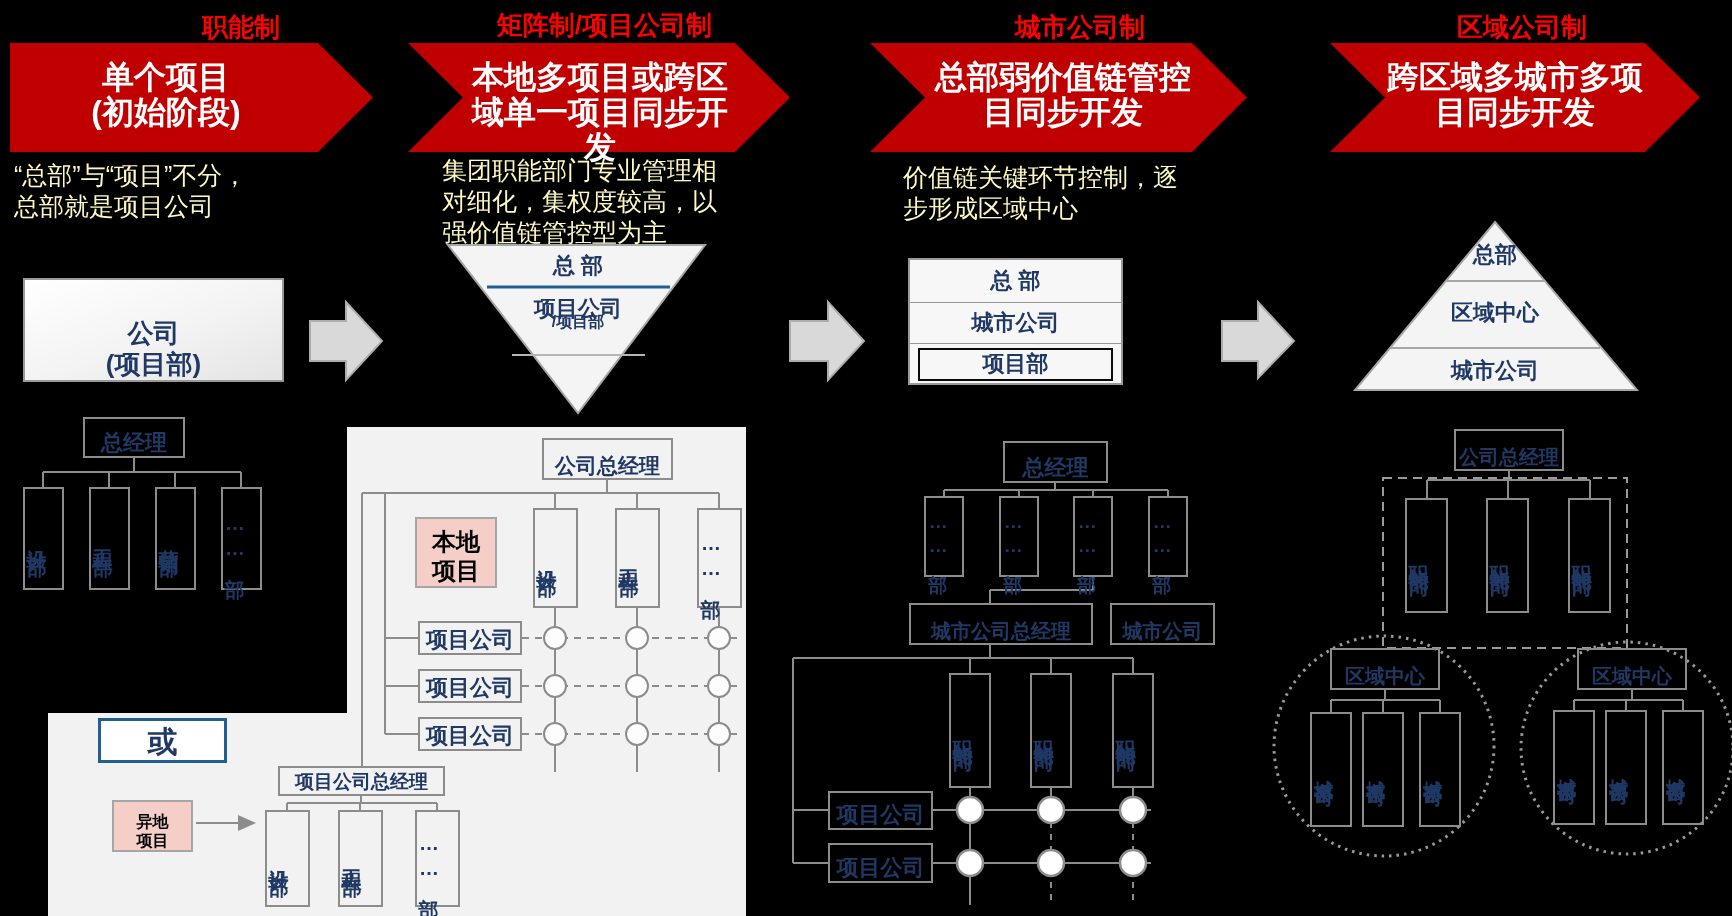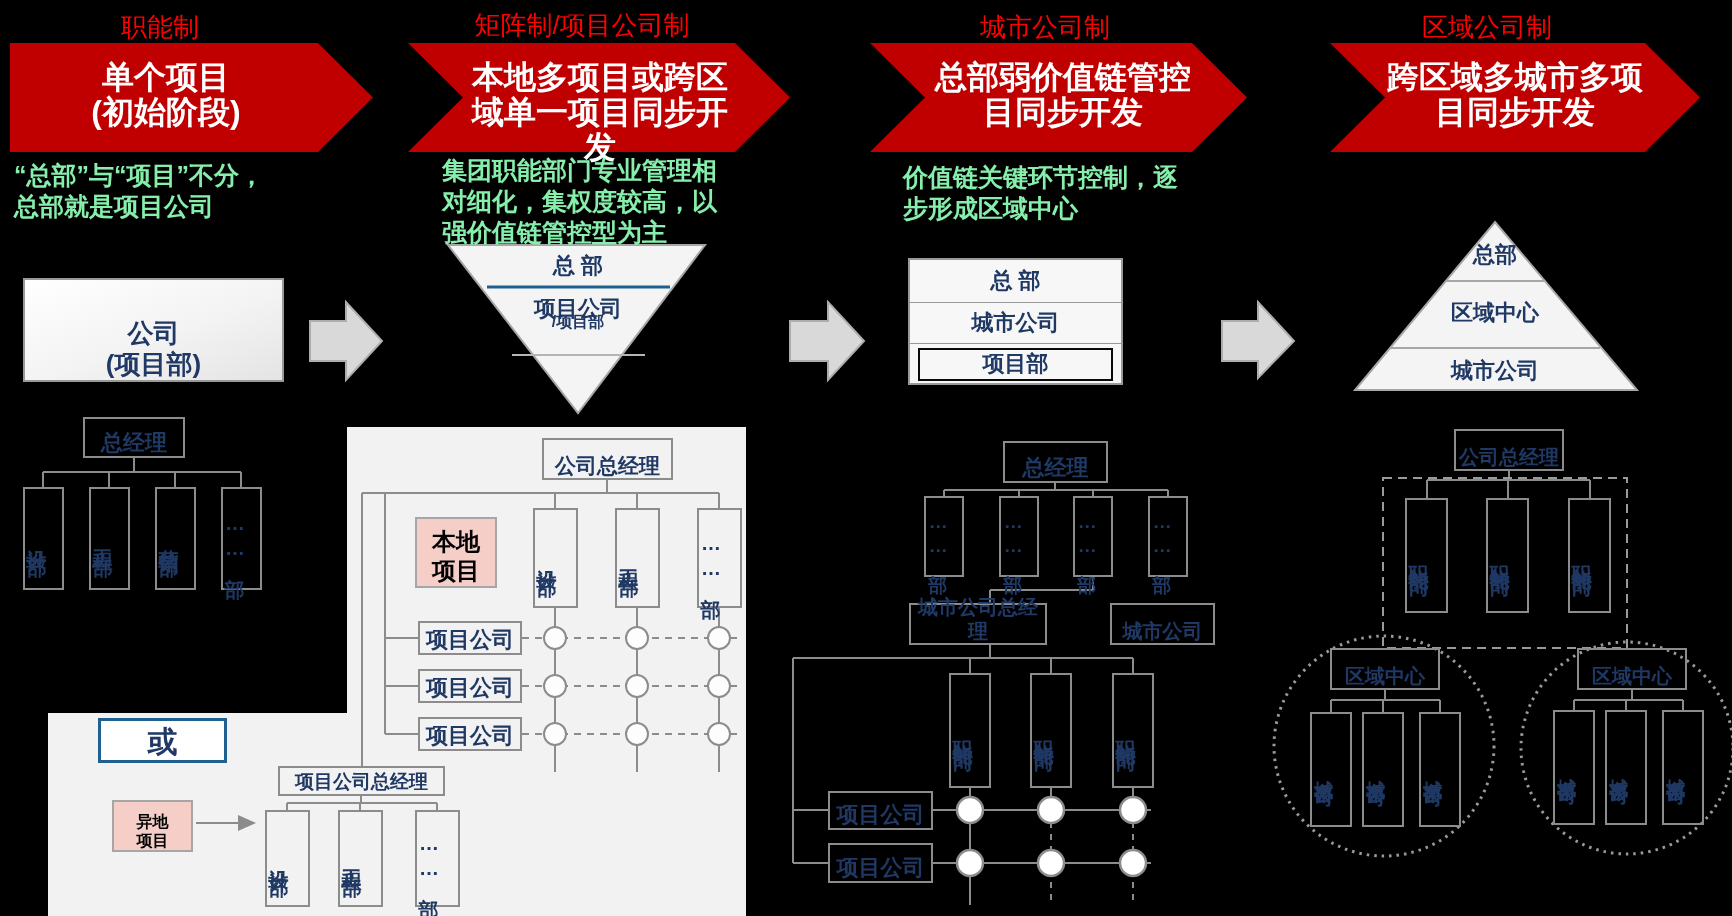--- a/index.html
+++ b/index.html
@@ -1,22 +1,22 @@
 <!DOCTYPE html>
 <html><head>
 <meta charset="utf-8">
 <style>
   html,body{margin:0;padding:0;background:#000;}
   #stage{position:relative;width:1732px;height:916px;background:#000;overflow:hidden;
          font-family:"Liberation Sans","DejaVu Sans",sans-serif;}
   .panel{position:absolute;background:#f2f2f2;z-index:1;}
   #shapes{position:absolute;left:0;top:0;z-index:2;}
-  .col-title{position:absolute;z-index:3;color:#ff0000;font-size:26px;font-weight:normal;text-align:center;}
+  .col-title{position:absolute;z-index:3;color:#ff0000;font-size:26px;font-weight:bold;text-align:right;}
   .banner-text{position:absolute;z-index:3;color:#ffffff;font-size:32px;font-weight:bold;line-height:35px;text-align:center;}
-  .desc{position:absolute;z-index:3;color:#86efac;font-size:25px;font-weight:bold;line-height:31px;white-space:nowrap;}
+  .desc{position:absolute;z-index:3;color:#fef9c3;font-size:25px;font-weight:normal;line-height:31px;white-space:nowrap;}
   .box{position:absolute;z-index:3;box-sizing:border-box;border:2px solid #8c8c8c;color:#1f3864;
        font-weight:bold;display:flex;align-items:flex-end;justify-content:center;text-align:center;line-height:1.2;}
   .v{writing-mode:vertical-rl;text-orientation:upright;letter-spacing:3px;}
   .pink{background:#f5cfc7;border:2px solid #a6a6a6;color:#000;}
   .whitefill{background:linear-gradient(160deg,#ffffff 0%,#f3f3f3 55%,#e4e4e4 100%);border:2px solid #999;}
   .t-label{position:absolute;z-index:3;font-weight:bold;color:#1f3864;text-align:center;}
   .stack{position:absolute;z-index:3;box-sizing:border-box;background:#f7f7f7;border:2px solid #999;}
   .stack-row{box-sizing:border-box;height:41.6px;display:flex;align-items:center;justify-content:center;
              color:#1f3864;font-weight:bold;font-size:22px;position:relative;}
   .stack-row+.stack-row{border-top:1.5px solid #999;}
@@ -189,21 +189,21 @@
     <div class="stack-row">
       <div class="stack-inner">项目部</div>
     </div>
   </div>
 
   <div class="box" style="left:1003px;top:441px;width:105px;height:42px;font-size:22px;">总经理</div>
   <div class="box v" style="left:924px;top:496px;width:40px;height:81px;font-size:19px;">……部</div>
   <div class="box v" style="left:999px;top:496px;width:40px;height:81px;font-size:19px;">……部</div>
   <div class="box v" style="left:1073px;top:496px;width:40px;height:81px;font-size:19px;">……部</div>
   <div class="box v" style="left:1148px;top:496px;width:40px;height:81px;font-size:19px;">……部</div>
-  <div class="box" style="left:909px;top:603px;width:138px;height:42px;font-size:20px;">城市公司总经理</div>
+  <div class="box" style="left:909px;top:603px;width:184px;height:42px;font-size:20px;">城市公司总经理</div>
   <div class="box" style="left:1110px;top:603px;width:105px;height:42px;font-size:20px;">城市公司</div>
   <div class="box v" style="left:949px;top:673px;width:42px;height:115px;font-size:20px;">职能部门</div>
   <div class="box v" style="left:1030px;top:673px;width:42px;height:115px;font-size:20px;">职能部门</div>
   <div class="box v" style="left:1112px;top:673px;width:42px;height:115px;font-size:20px;">职能部门</div>
   <div class="box" style="left:828px;top:791px;width:105px;height:39px;font-size:22px;">项目公司</div>
   <div class="box" style="left:828px;top:843px;width:105px;height:40px;font-size:22px;">项目公司</div>
 
   <div class="t-label" style="left:1415px;top:240px;width:160px;font-size:22px;">总部</div>
   <div class="t-label" style="left:1415px;top:298px;width:160px;font-size:22px;">区域中心</div>
   <div class="t-label" style="left:1415px;top:356px;width:160px;font-size:22px;">城市公司</div>

